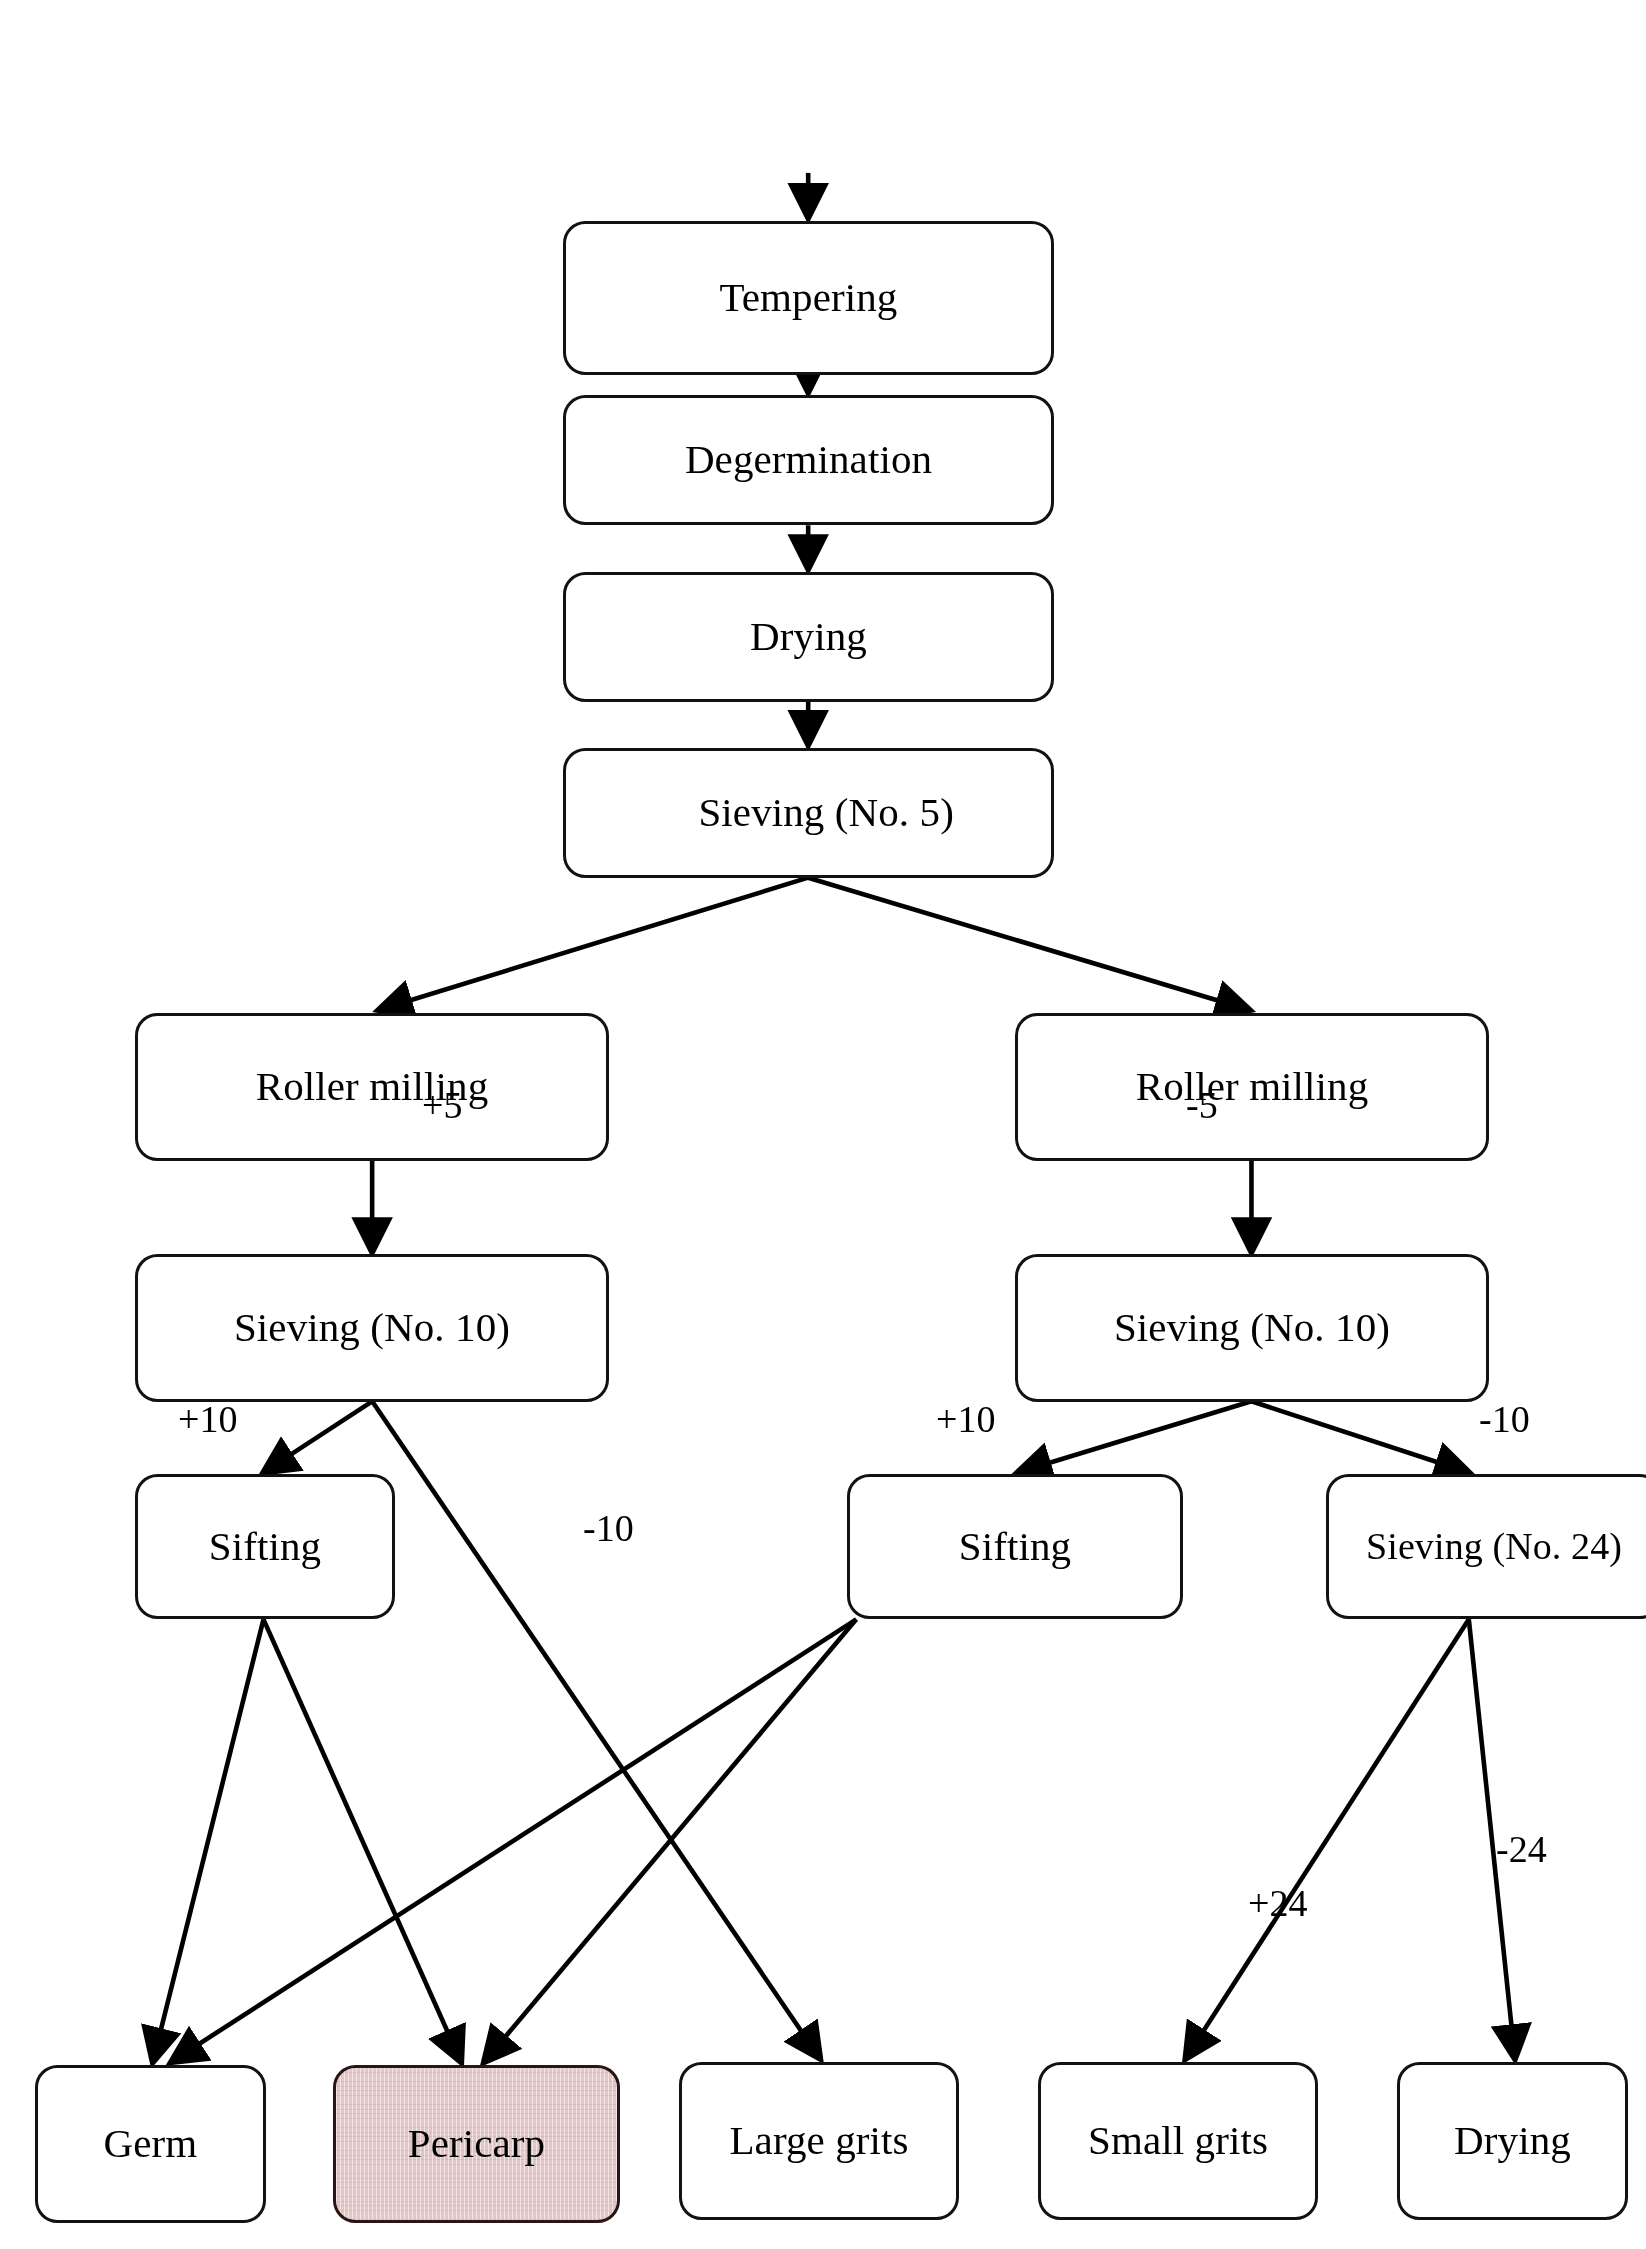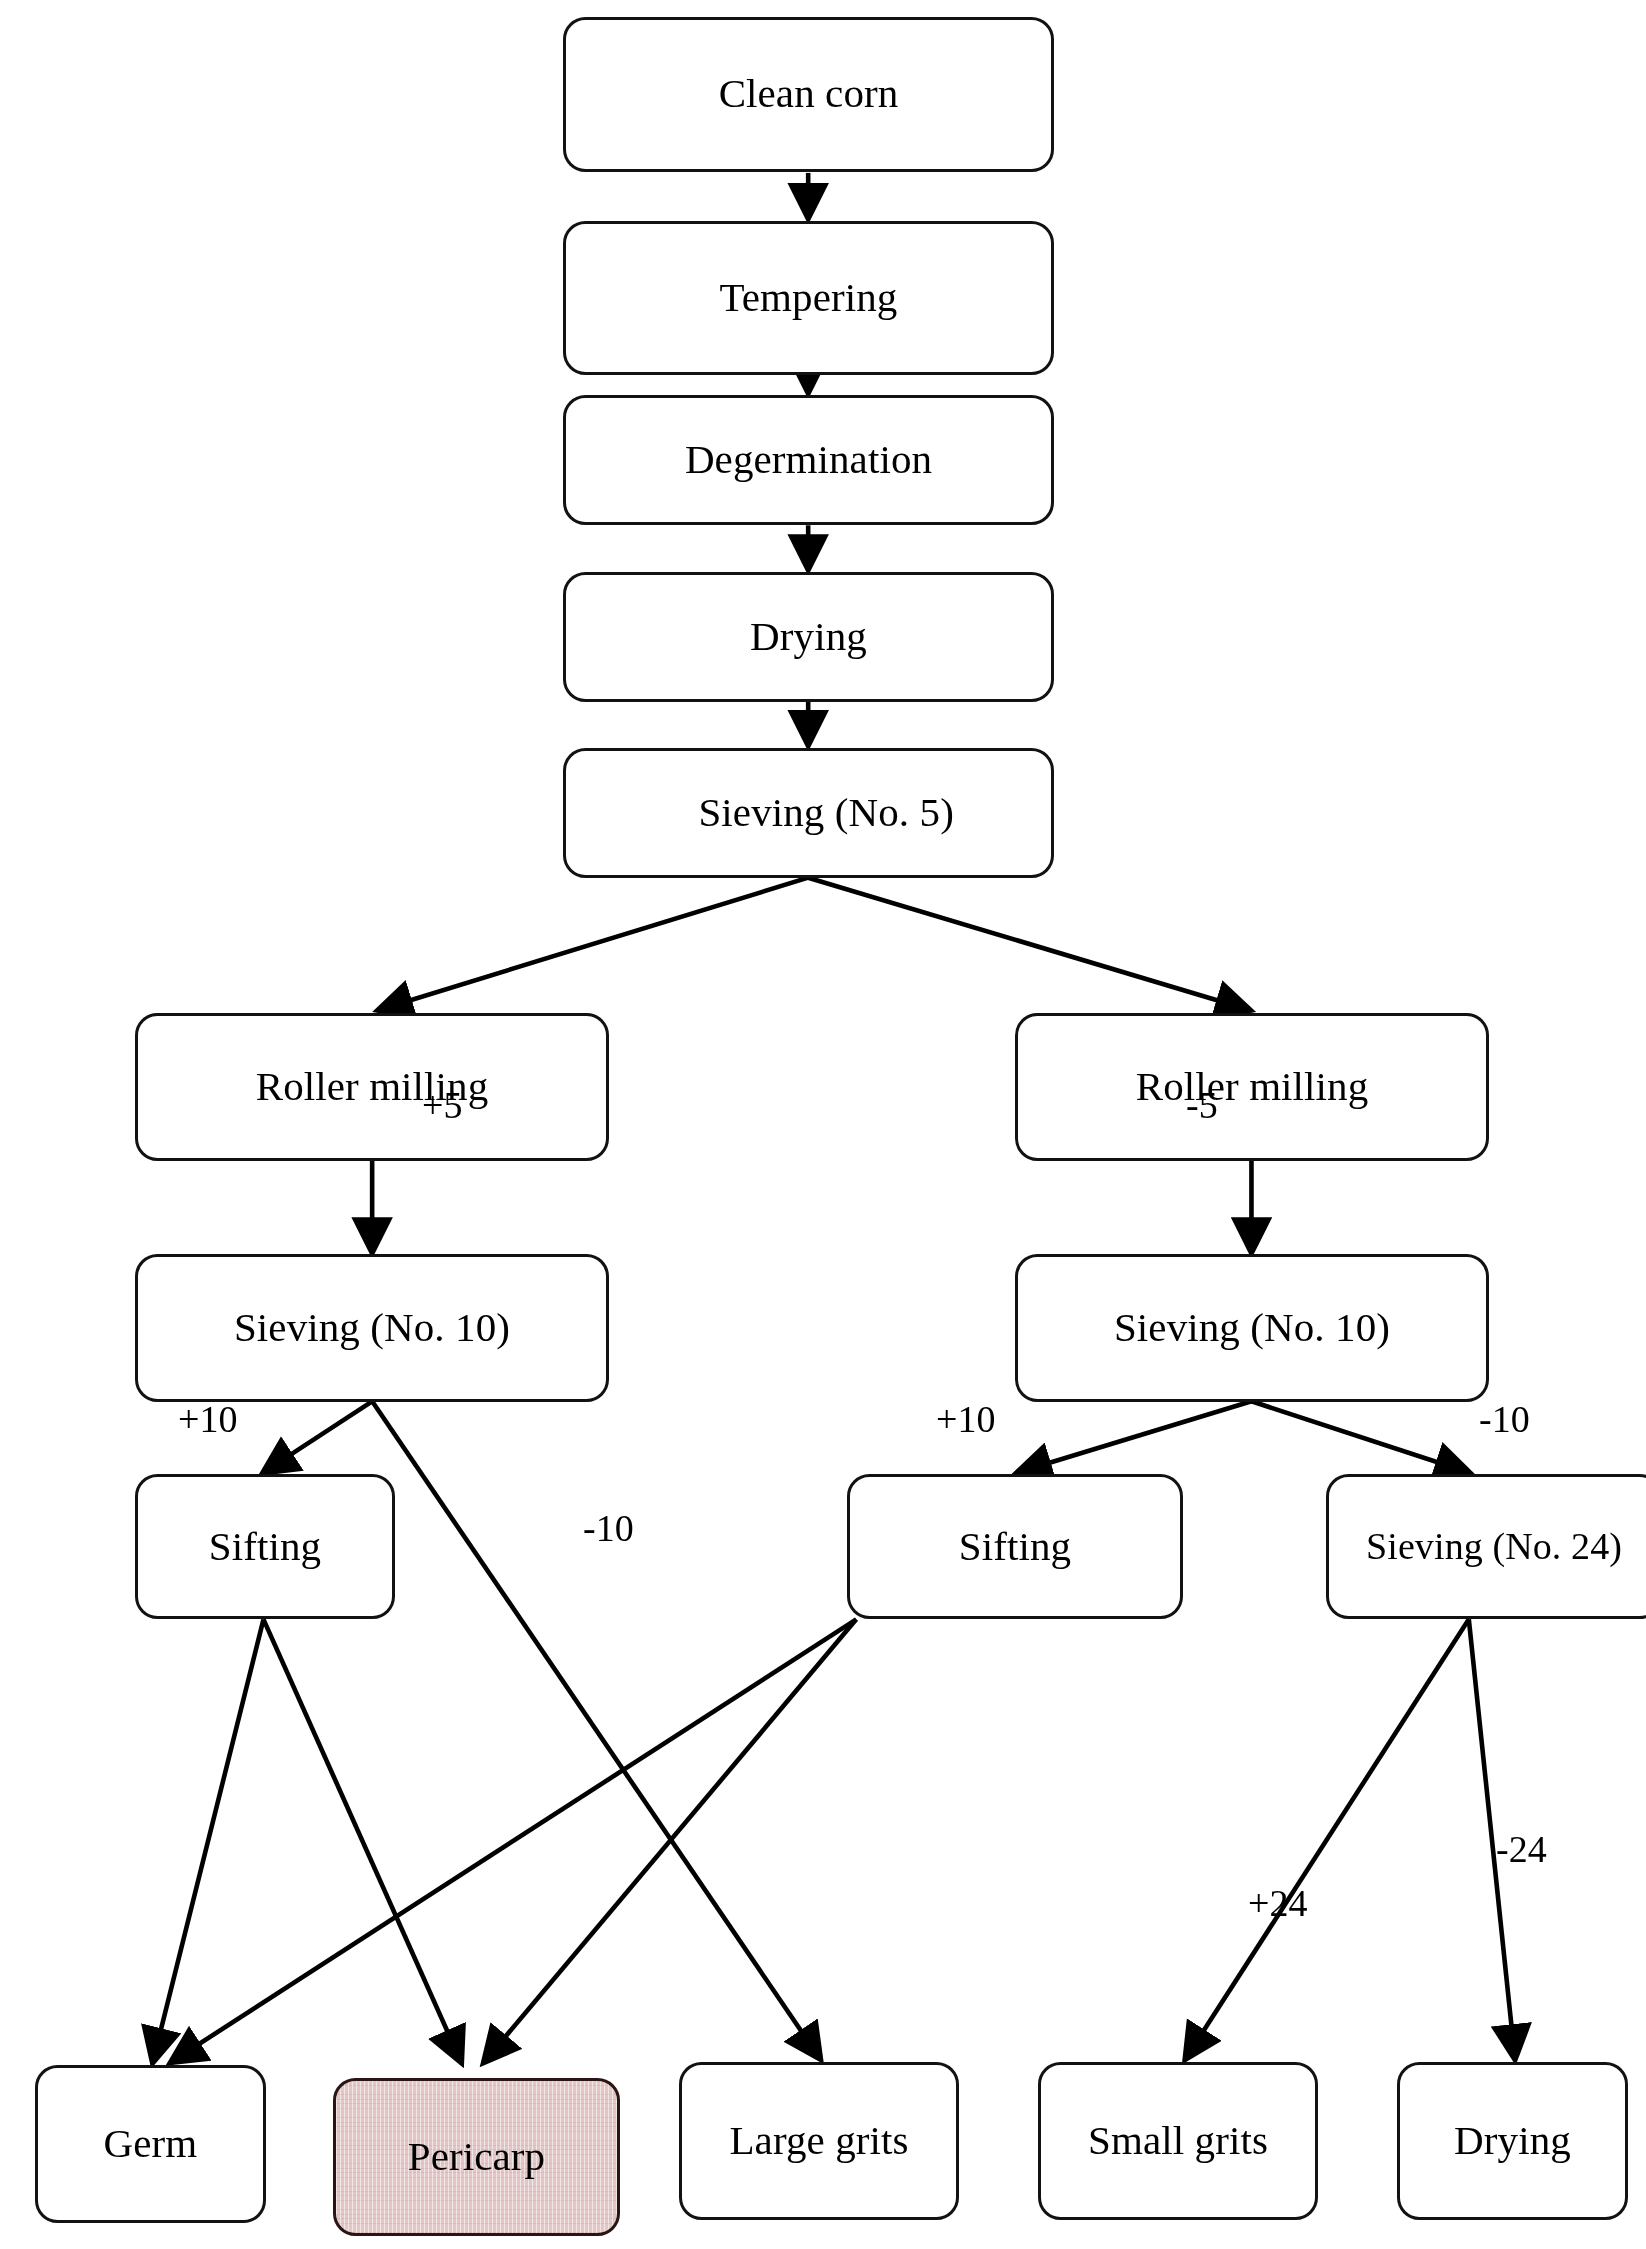--- a/index.html
+++ b/index.html
@@ -52,21 +52,20 @@
         rgba(255,255,255,0.0) 4px
       ),
       repeating-linear-gradient(
         0deg,
         rgba(120,70,70,0.10) 0px,
         rgba(120,70,70,0.10) 0.7px,
         rgba(255,255,255,0.0) 0.7px,
         rgba(255,255,255,0.0) 4.6px
       );
     border-color: #2a1414;
-    margin-top: 13px;
   }
   .edge-label {
     position: absolute;
     z-index: 4;
     color: #000000;
     font-size: 38px;
     line-height: 1;
     white-space: nowrap;
   }
 </style>
@@ -104,21 +103,20 @@
       <line x1="400" y1="2458" x2="700" y2="3130"></line>
 
       <line x1="1300" y1="2458" x2="260" y2="3130"></line>
       <line x1="1300" y1="2458" x2="735" y2="3130"></line>
 
       <line x1="2230" y1="2458" x2="1800" y2="3125"></line>
       <line x1="2230" y1="2458" x2="2300" y2="3125"></line>
     </g>
   </svg>
 
-  <div class="node" style="left:563px;top:16.5px;width:491px;height:155px;">Clean corn</div>
 
   <div class="node" style="left:563px;top:221px;width:491px;height:154px;">Tempering</div>
 
   <div class="node" style="left:563px;top:395px;width:491px;height:130px;">Degermination</div>
 
   <div class="node" style="left:563px;top:572px;width:491px;height:130px;">Drying</div>
 
   <div class="node" style="left:563px;top:748px;width:491px;height:130px;padding-left:42px;">Sieving (No. 5)</div>
 
   <div class="node" style="left:135px;top:1013px;width:474px;height:148px;">Roller milling</div>

